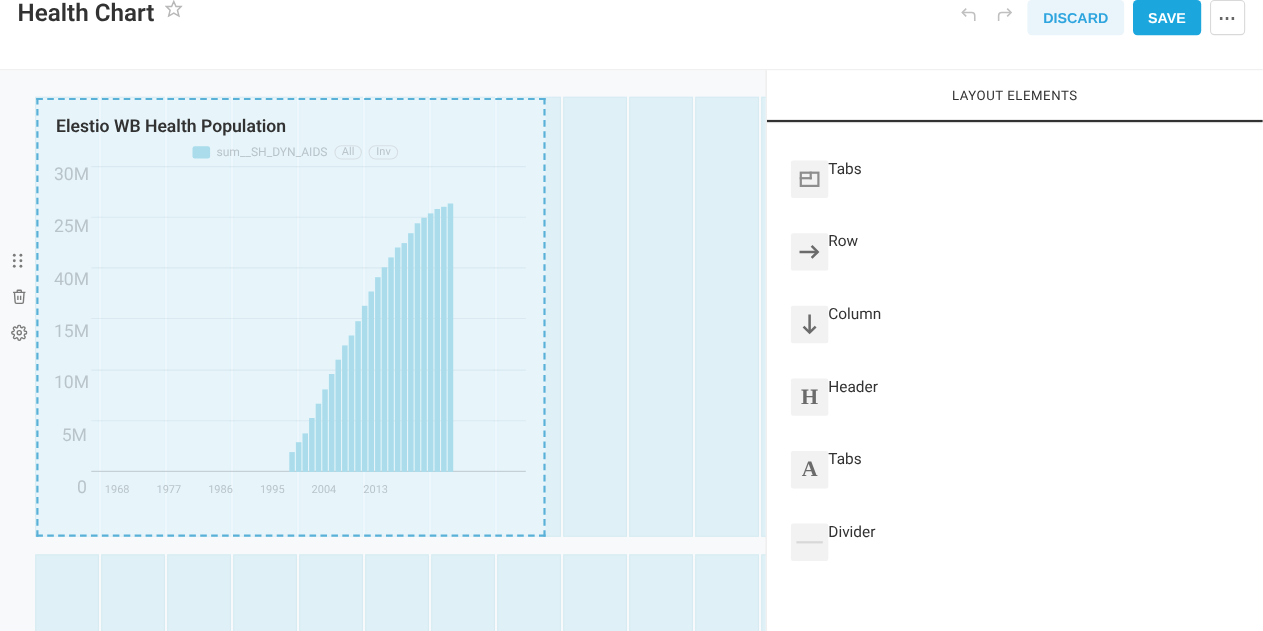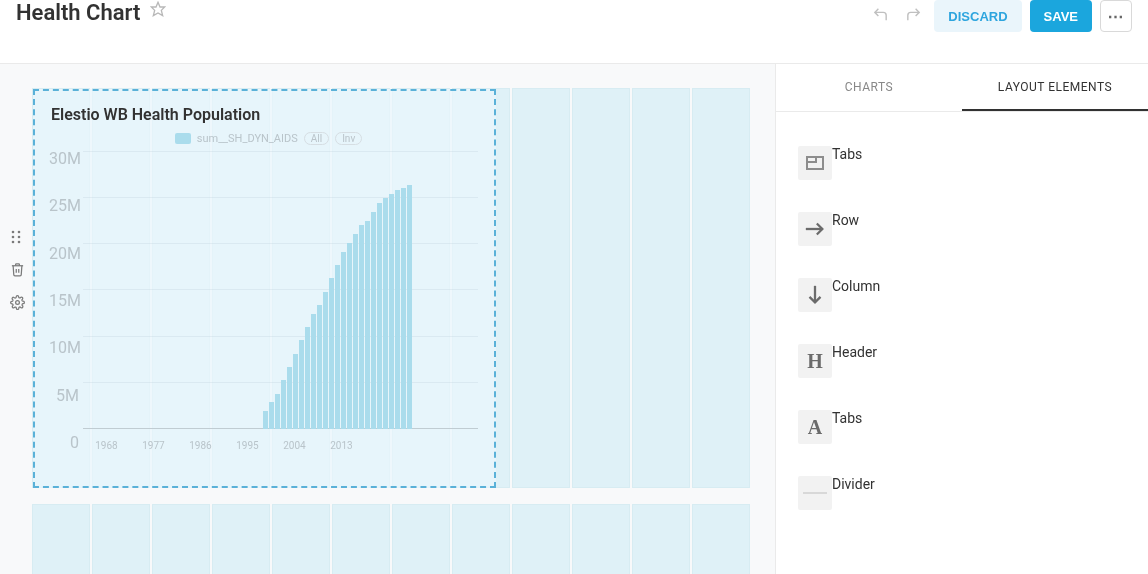--- a/index.html
+++ b/index.html
@@ -71,21 +71,21 @@
     cursor: pointer;
     color: #666;
   }
   .dots { letter-spacing: 1px; font-weight: bold; }
 
   .body {
     display: flex;
     height: calc(100% - 64px);
   }
   .canvas-area {
-    width: 776px;
+    width: 697px;
     background: #f8f9fa;
     position: relative;
     border-right: 1px solid #eaeaea;
     padding: 24px 0 0 0;
     overflow: hidden;
   }
   .side-tools {
     position: absolute;
     left: 10px;
     top: 166px;
@@ -376,21 +376,21 @@
       <div class="chart-legend">
         <span class="legend-swatch"></span>
         <span>sum__SH_DYN_AIDS</span>
         <span class="legend-pill">All</span>
         <span class="legend-pill">Inv</span>
       </div>
       <div class="chart-plot">
         <div class="y-axis" id="y-axis">
             <span class="y-tick">30M</span>
             <span class="y-tick">25M</span>
-            <span class="y-tick">20M</span>
+            <span class="y-tick">40M</span>
             <span class="y-tick">15M</span>
             <span class="y-tick">10M</span>
             <span class="y-tick">5M</span>
             <span class="y-tick">0</span>
           </div>
         <div class="grid-lines">
           <div class="grid-line"></div>
             <div class="grid-line"></div>
             <div class="grid-line"></div>
           <div class="grid-line"></div>
@@ -462,21 +462,20 @@
             <span class="x-tick">1995</span>
             <span class="x-tick">2004</span>
             <span class="x-tick">2013</span>
           </div>
       </div>
     </div>
   </div>
 
   <div class="sidebar">
     <div class="sidebar-tabs">
-      <div class="sidebar-tab">CHARTS</div>
       <div class="sidebar-tab active">LAYOUT ELEMENTS</div>
     </div>
     <div class="layout-list">
       <div class="layout-item">
         <div class="layout-icon">
             <div class="icon-tabs-shape"></div>
           </div>
         <span class="layout-label">Tabs</span>
       </div>
       <div class="layout-item">

